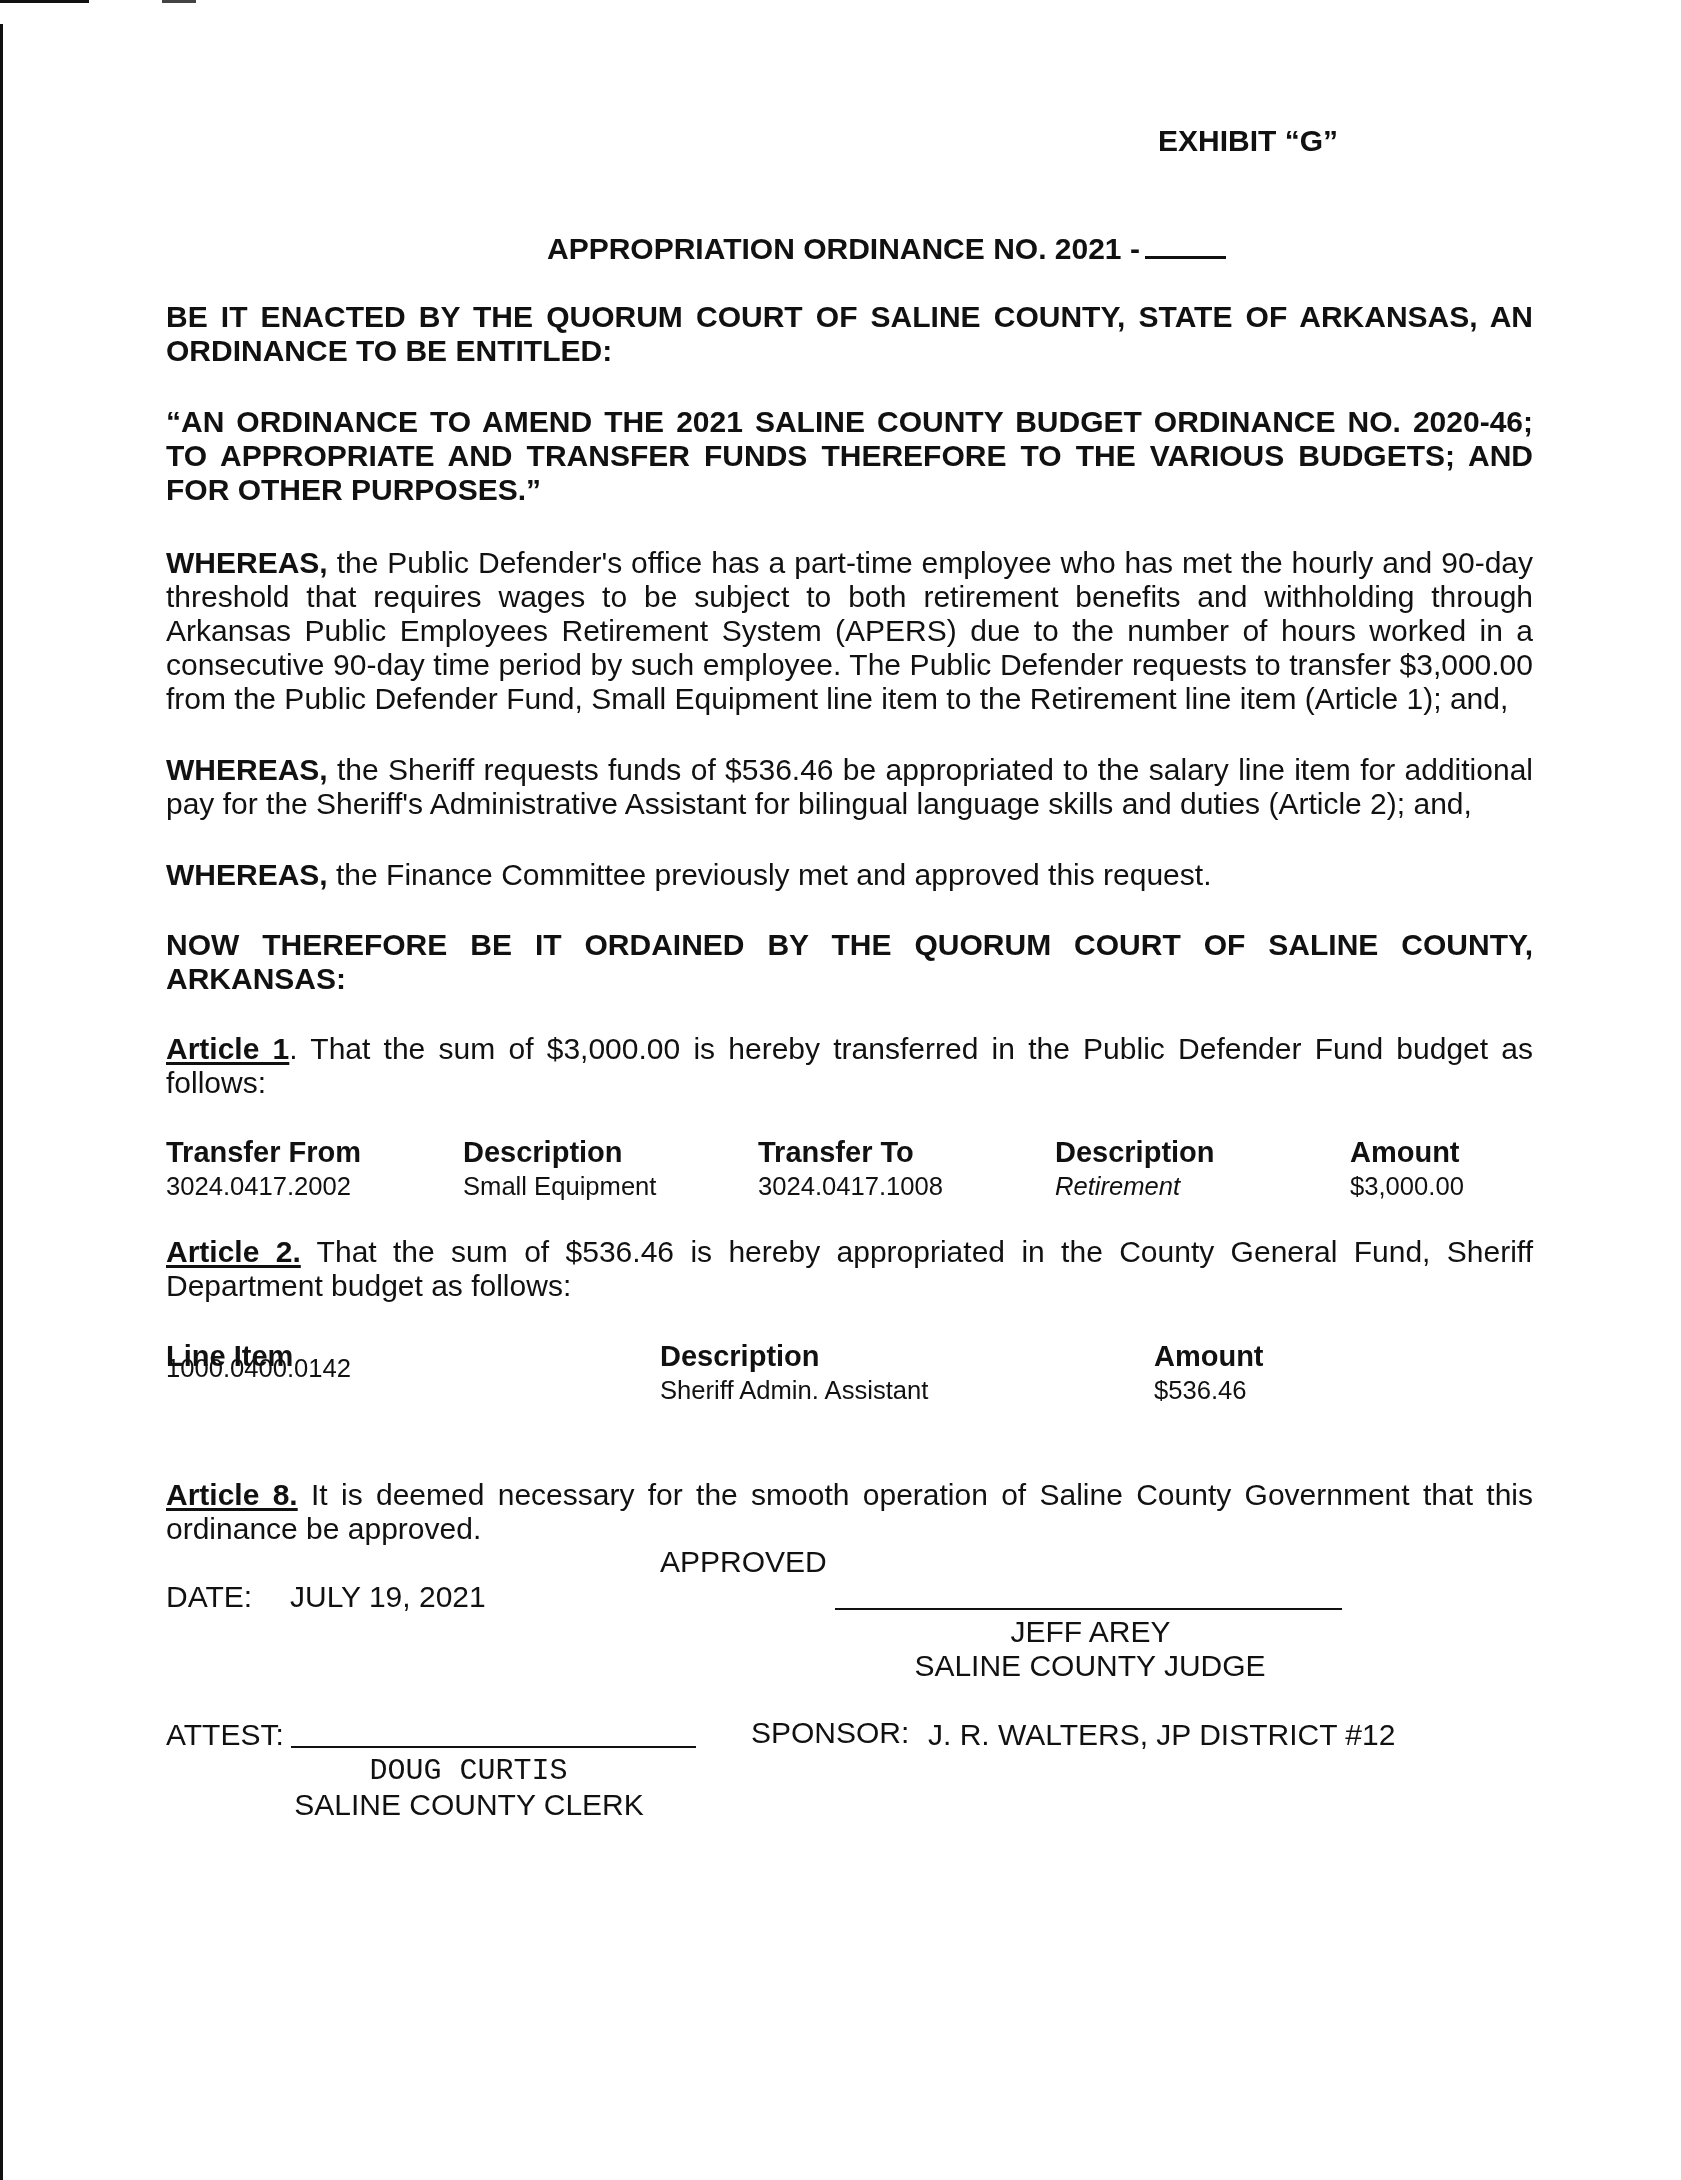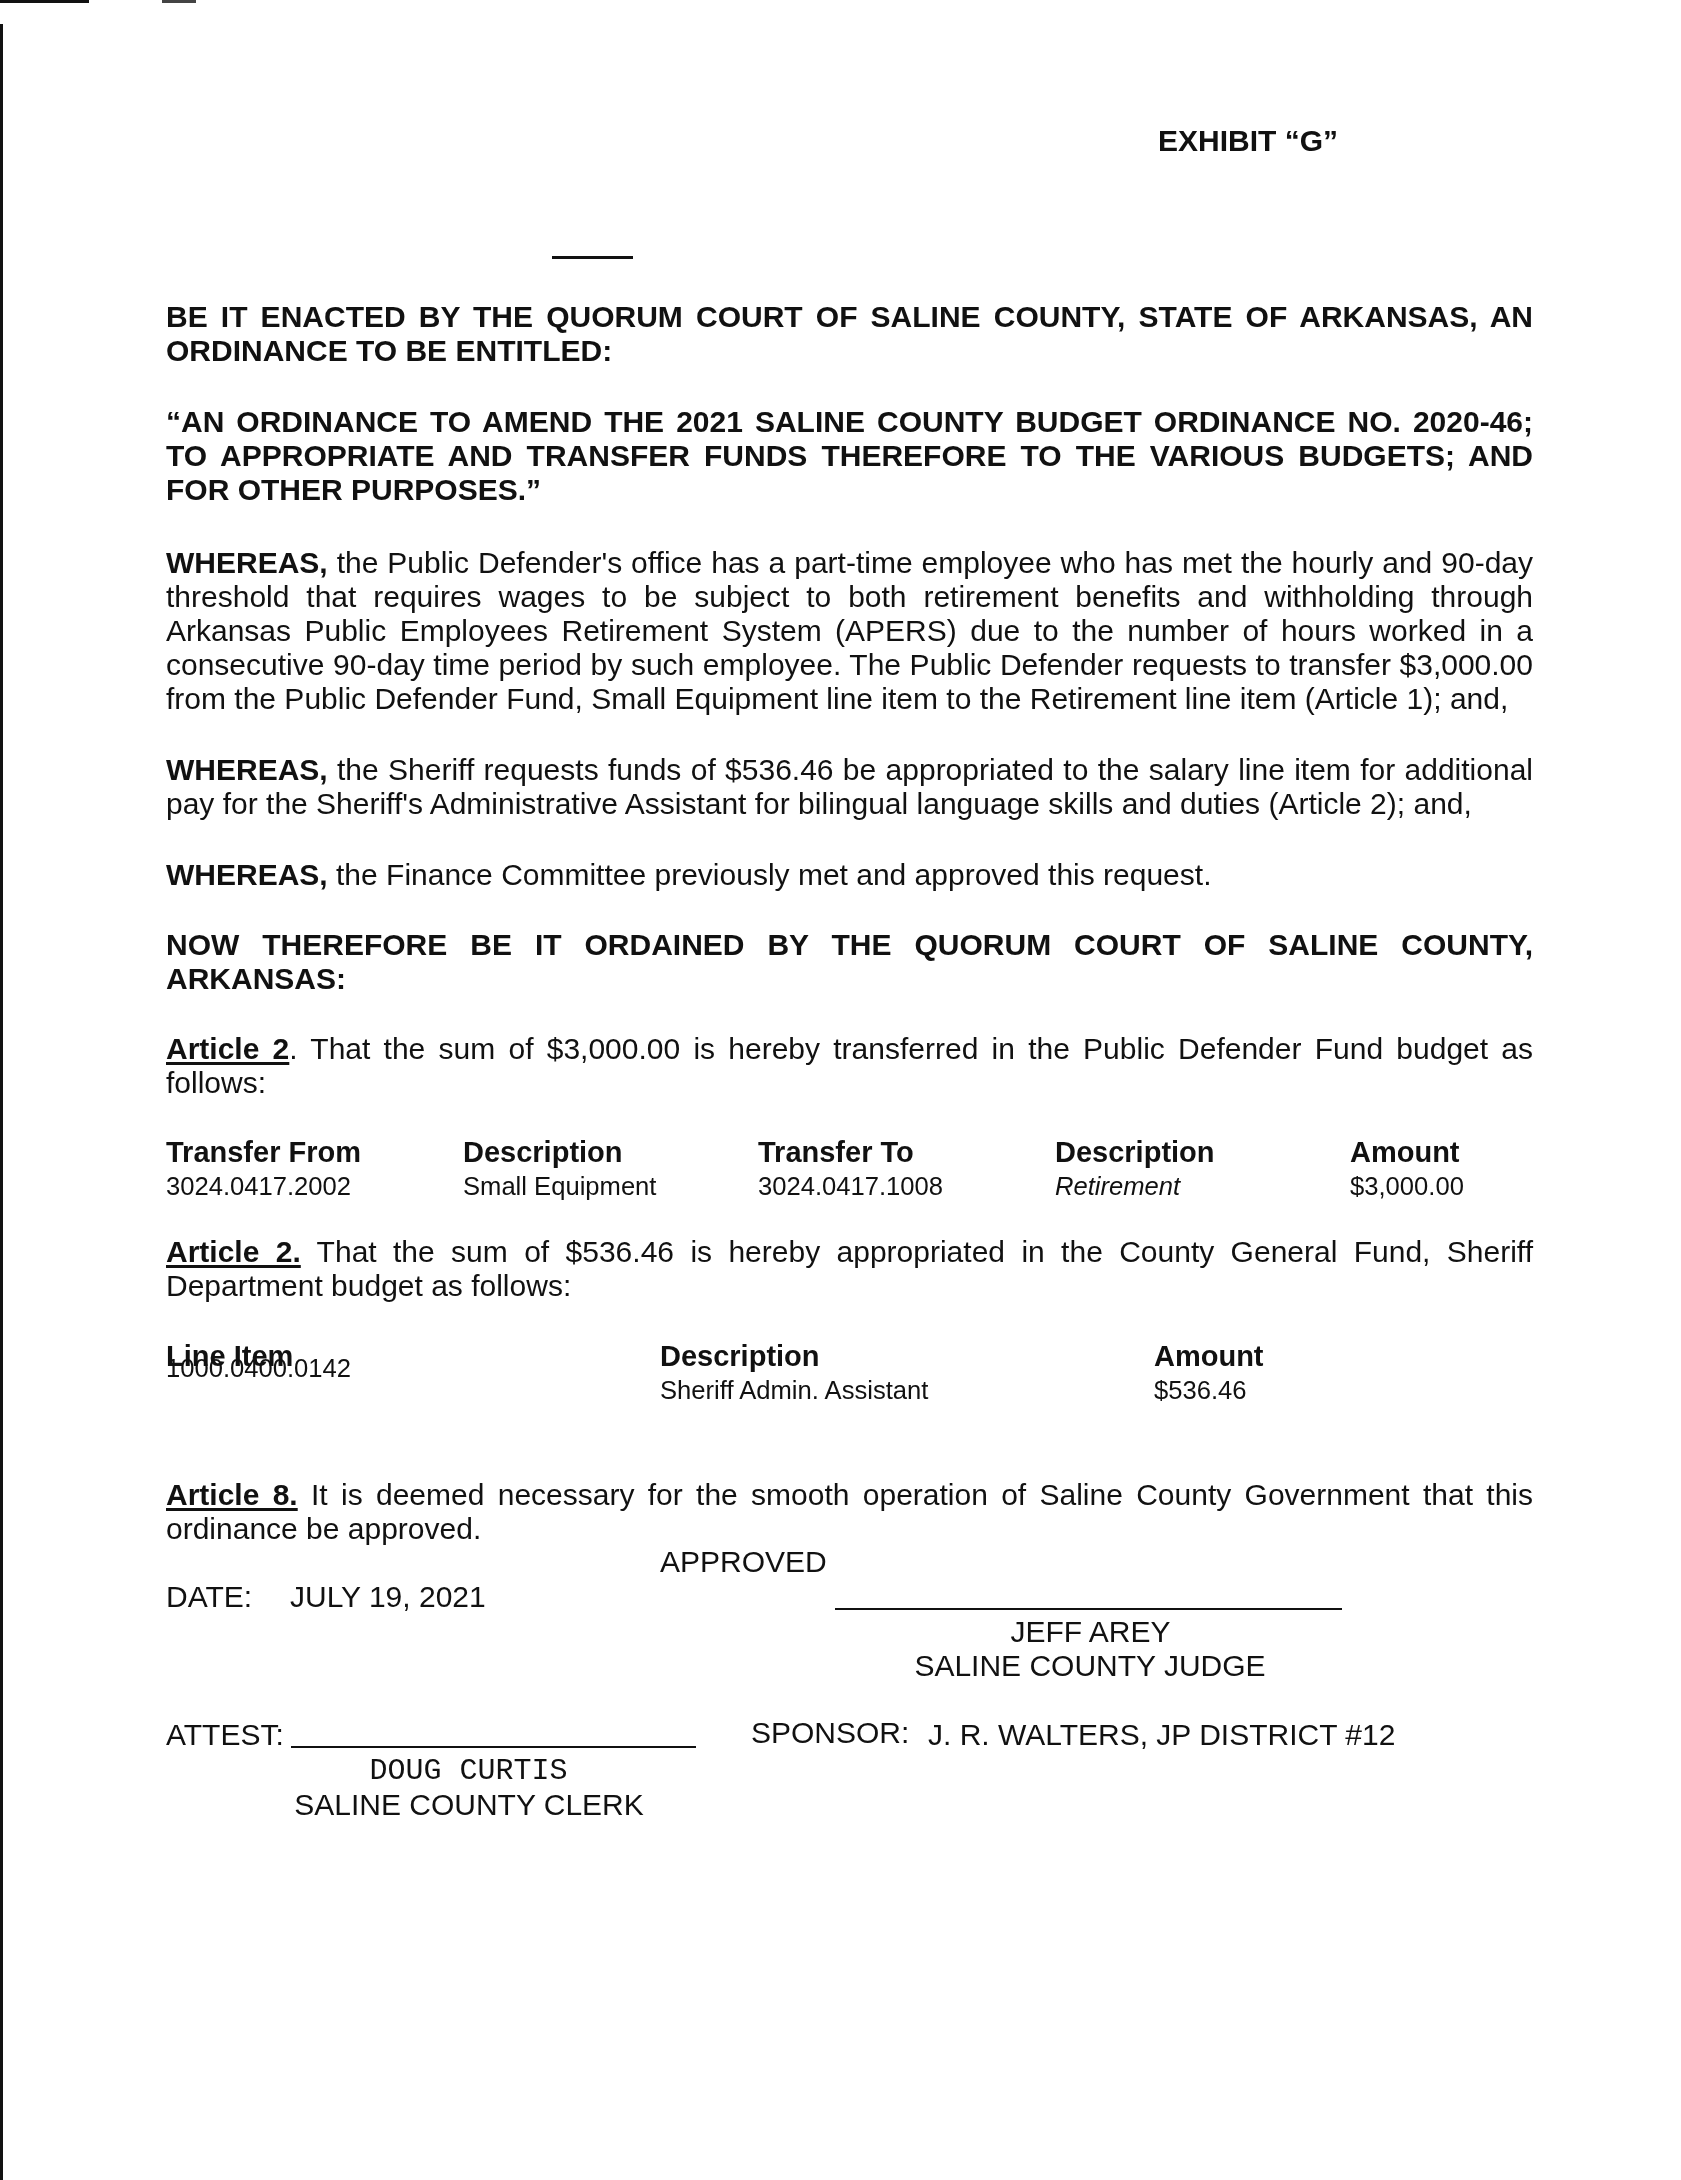--- a/index.html
+++ b/index.html
@@ -23,21 +23,21 @@
 </head>
 <body>
 
 <div class="frame-top"></div>
 <div class="tick"></div>
 <div class="frame-left"></div>
 
 <div class="abs bold t36" style="left:1158px; top:124px;">EXHIBIT “G”</div>
 
 <div class="abs bold t36" style="left:547px; top:232px; white-space:nowrap;">
-  <span class="blank"></span>
+  <span>APPROPRIATION ORDINANCE NO. 2021 -</span><span class="blank"></span>
 </div>
 
 <div class="para bold-all" style="top:300px;">BE IT ENACTED BY THE QUORUM COURT OF SALINE COUNTY, STATE OF ARKANSAS, AN ORDINANCE TO BE ENTITLED:</div>
 
 <div class="para bold-all" style="top:405px;">“AN ORDINANCE TO AMEND THE 2021 SALINE COUNTY BUDGET ORDINANCE NO. 2020-46; TO APPROPRIATE AND TRANSFER FUNDS THEREFORE TO THE VARIOUS BUDGETS; AND FOR OTHER PURPOSES.”</div>
 
 <div class="para" style="top:546px;">
   <span class="bold">WHEREAS,</span><span> the Public Defender's office has a part-time employee who has met the hourly and 90-day threshold that requires wages to be subject to both retirement benefits and withholding through Arkansas Public Employees Retirement System (APERS) due to the number of hours worked in a consecutive 90-day time period by such employee. The Public Defender requests to transfer $3,000.00 from the Public Defender Fund, Small Equipment line item to the Retirement line item (Article 1); and,</span>
 </div>
 
@@ -45,21 +45,21 @@
   <span class="bold">WHEREAS,</span><span> the Sheriff requests funds of $536.46 be appropriated to the salary line item for additional pay for the Sheriff's Administrative Assistant for bilingual language skills and duties (Article 2); and,</span>
 </div>
 
 <div class="para" style="top:858px;">
   <span class="bold">WHEREAS,</span><span> the Finance Committee previously met and approved this request.</span>
 </div>
 
 <div class="para bold-all" style="top:928px; word-spacing:12px;">NOW THEREFORE BE IT ORDAINED BY THE QUORUM COURT OF SALINE COUNTY, ARKANSAS:</div>
 
 <div class="para" style="top:1032px;">
-  <span class="u">Article 2</span><span>.</span><span>  That the sum of $3,000.00 is hereby transferred in the Public Defender Fund budget as follows:</span>
+  <span class="u">Article 1</span><span>.</span><span>  That the sum of $3,000.00 is hereby transferred in the Public Defender Fund budget as follows:</span>
 </div>
 
 <div>
   <div class="abs hdr" style="left:166px; top:1135px;">Transfer From</div>
   <div class="abs hdr" style="left:463px; top:1135px;">Description</div>
   <div class="abs hdr" style="left:758px; top:1135px;">Transfer To</div>
   <div class="abs hdr" style="left:1055px; top:1135px;">Description</div>
   <div class="abs hdr" style="left:1350px; top:1135px;">Amount</div>
 
   <div class="abs cell" style="left:166px; top:1171px;">3024.0417.2002</div>

